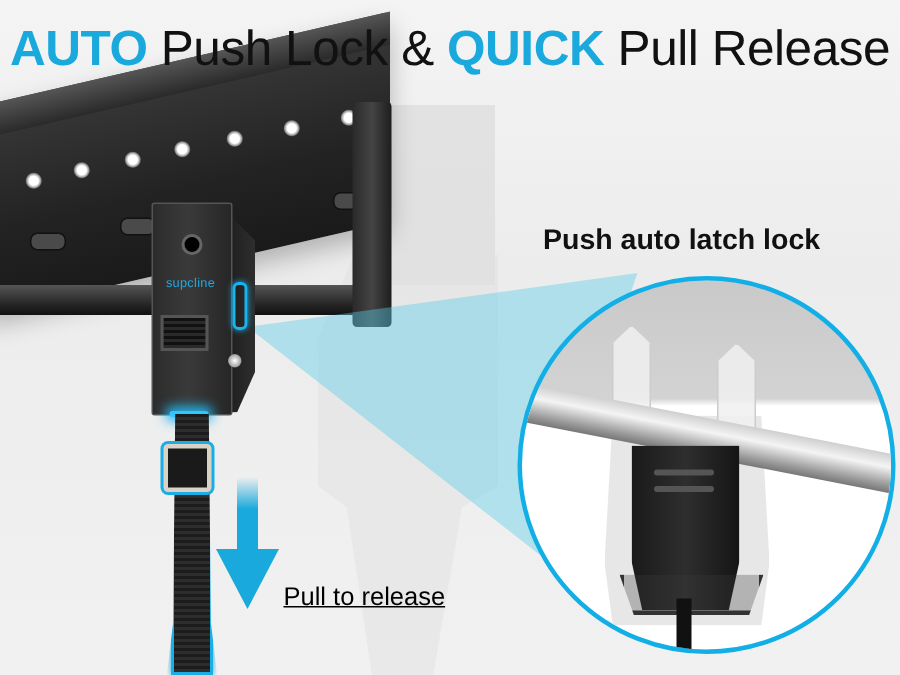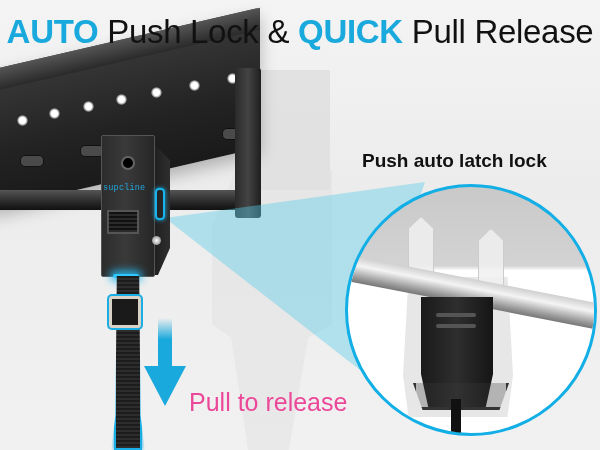--- a/index.html
+++ b/index.html
@@ -62,22 +62,22 @@
   .latch-side {
     position: absolute; left: 150px; top: 140px; width: 20px; height: 135px;
     background: linear-gradient(90deg, #1c1c1c, #2e2e2e);
     clip-path: polygon(0 0, 100% 15%, 100% 80%, 40% 100%, 0 100%);
   }
   .latch-hole {
     position: absolute; left: 121px; top: 156px; width: 10px; height: 10px;
     border-radius: 50%; background: #000; border: 2px solid #666;
   }
   .latch-brand {
-    position: absolute; left: 103px; top: 183px; width: 48px; text-align: left;
-    font-size: 8.5px; color: #20a8de; letter-spacing: .2px; font-family: Liberation Mono, monospace;
+    position: absolute; left: 103px; top: 183px; width: 48px; text-align: center;
+    font-size: 8.5px; color: #20a8de; letter-spacing: .2px;
   }
   .latch-window {
     position: absolute; left: 107px; top: 210px; width: 28px; height: 20px;
     background: repeating-linear-gradient(180deg, #111 0 2px, #2a2a2a 2px 4px);
     border: 2px solid #555;
   }
   .latch-screw {
     position: absolute; left: 152px; top: 236px; width: 9px; height: 9px; border-radius: 50%;
     background: radial-gradient(circle, #fff, #aaa 60%, #444);
   }
@@ -107,21 +107,21 @@
   .arrow-shaft {
     position: absolute; left: 158px; top: 318px; width: 14px; height: 48px;
     background: linear-gradient(180deg, rgba(25,169,220,0) 0%, #19a9dc 45%);
   }
   .arrow-head {
     position: absolute; left: 144px; top: 366px; width: 0; height: 0;
     border-left: 21px solid transparent; border-right: 21px solid transparent;
     border-top: 40px solid #19a9dc;
   }
   .label-pull {
-    position: absolute; left: 189px; top: 388px; font-size: 25px; color: #ec4899;
+    position: absolute; left: 189px; top: 388px; font-size: 17px; color: #000000; text-decoration: underline;
   }
   .label-push {
     position: absolute; left: 362px; top: 150px; font-size: 19px; color: #111; font-weight: bold;
   }
   
   .beam {
     position: absolute; left: 0; top: 0; width: 600px; height: 450px;
     background: rgba(88, 204, 232, .42);
     clip-path: polygon(165px 218px, 425px 182px, 360px 370px);
   }

